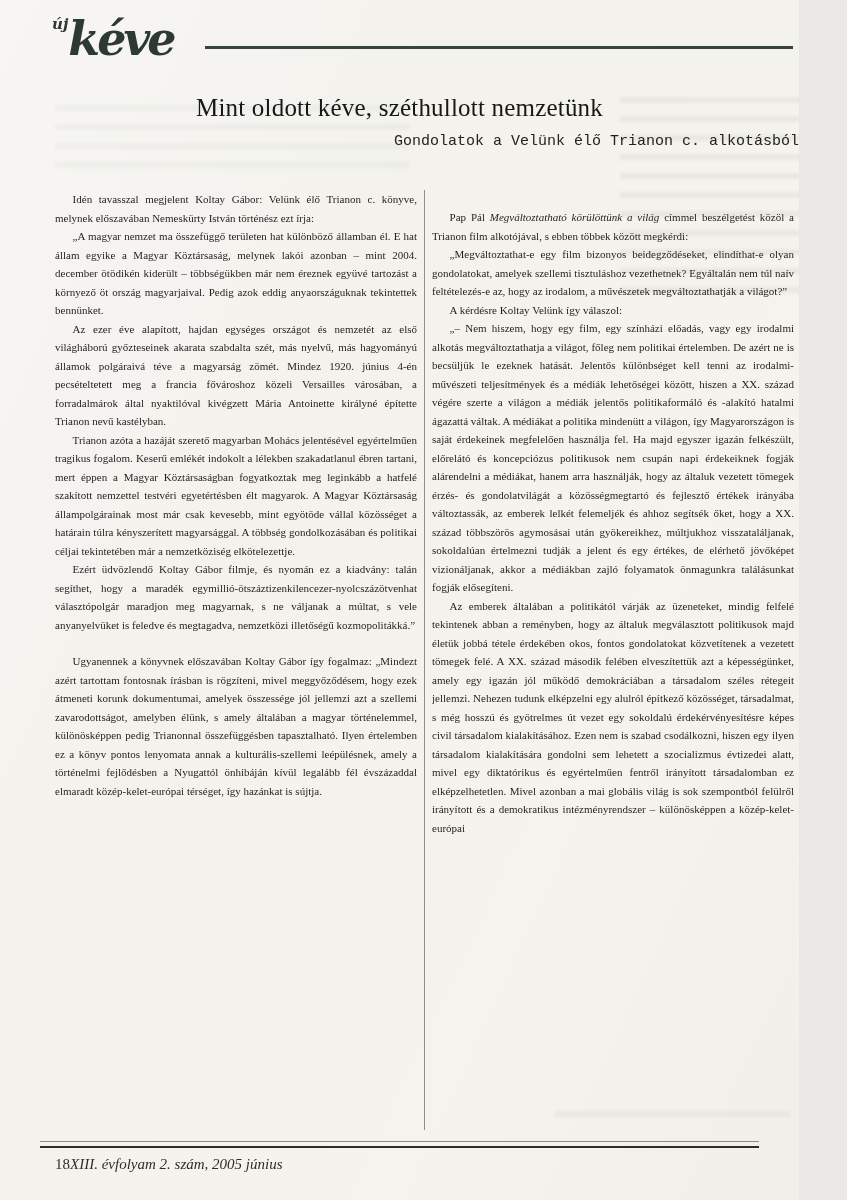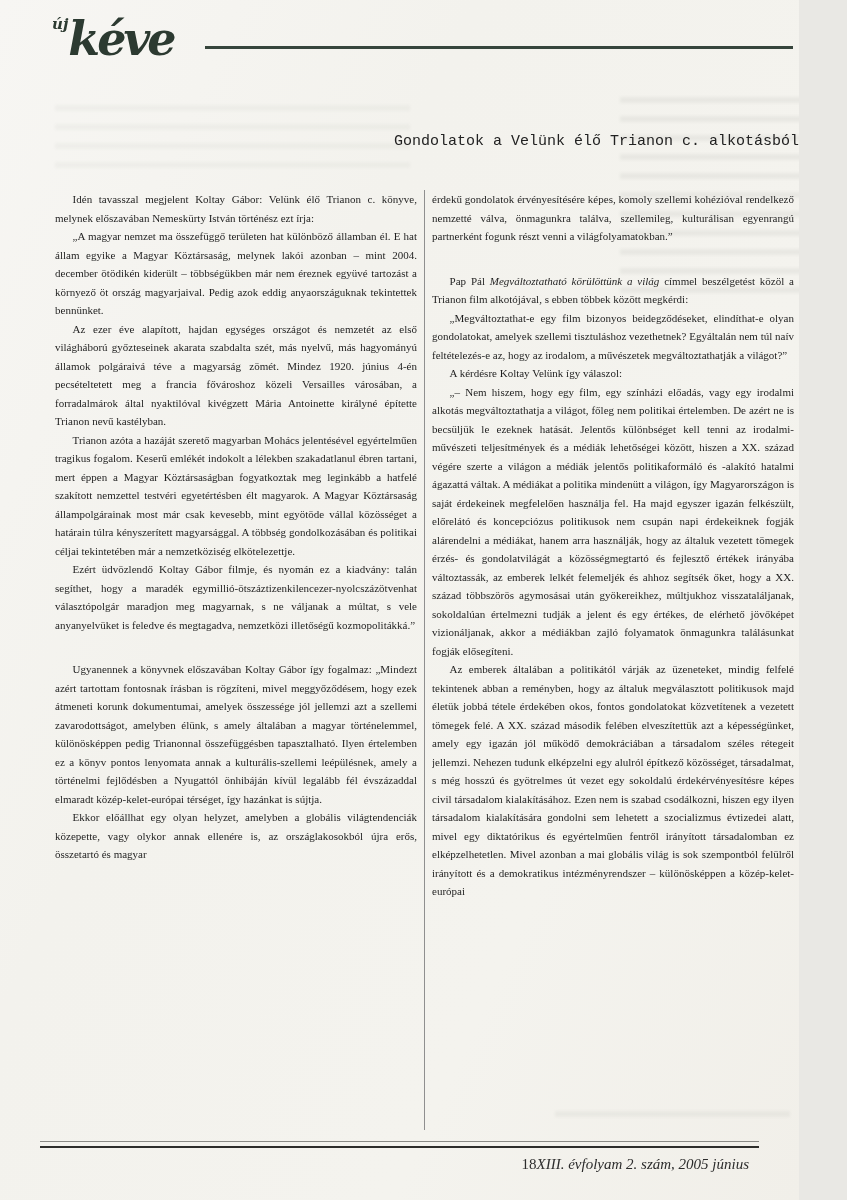--- a/index.html
+++ b/index.html
@@ -36,32 +36,32 @@
   }
   
   .columns{position:absolute;top:190px;left:55px;display:flex;}
   .col{
     width:362px;height:940px;overflow:hidden;
     text-align:justify;font-size:11px;line-height:18.5px;color:#1f1f1f;
     hyphens:auto;-webkit-hyphens:auto;
   }
   .col-divider{width:1px;height:940px;background:#8f8f8f;margin:0 7px;}
   .col p{margin:0;}
-  .col p.gap{margin-top:26px;}
+  .col p.gap{margin-top:18px;}
   .para{text-indent:1.6em;}
   .para.noindent{text-indent:0;}
   .it{font-style:italic;}
   
   .footer-rule{
     position:absolute;top:1141px;left:40px;right:40px;height:4px;
     border-top:1.5px solid #8a8a86;border-bottom:2.5px solid #2d2d2b;
   }
   .footer-row{
     position:absolute;top:1156px;left:55px;right:50px;
-    display:flex;justify-content:flex-end;align-items:baseline;
+    display:flex;justify-content:flex-start;align-items:baseline;
   }
   .page-number{font-size:15px;color:#2c2c2c;}
   .issue-info{font-size:15px;font-style:italic;color:#2c2c2c;}
   
   .bleed{
     position:absolute;pointer-events:none;filter:blur(1.6px);
     background:repeating-linear-gradient(180deg,transparent 0 5px,#7d8279 5px 11px,transparent 11px 19px);
   }
   .bleed-tr{left:620px;top:92px;width:212px;height:205px;opacity:.09;}
   .bleed-tl{left:55px;top:100px;width:355px;height:78px;opacity:.055;}
@@ -76,35 +76,34 @@
   <div class="bleed bleed-tr"></div>
   <div class="bleed bleed-br"></div>
 
   <header>
     <div class="masthead">
       <span class="logo-prefix">új</span><span class="logo-name">kéve</span>
     </div>
     <div class="logo-rule"></div>
   </header>
 
+  <h1 class="title">Mint oldott kéve, széthullott nemzetünk</h1>
   <h2 class="subtitle">Gondolatok a Velünk élő Trianon c. alkotásból</h2>
 
   <main class="columns">
     <section class="col">
         <p class="para"><span>Idén tavasszal megjelent Koltay Gábor: Velünk élő Trianon c. könyve, melynek előszavában Nemeskürty István történész ezt írja:</span></p>
         <p class="para"><span>„A magyar nemzet ma összefüggő területen hat különböző államban él. E hat állam egyike a Magyar Köztársaság, melynek lakói azonban – mint 2004. december ötödikén kiderült – többségükben már nem éreznek együvé tartozást a környező öt ország magyarjaival. Pedig azok eddig anyaországuknak tekintettek bennünket.</span></p>
         <p class="para"><span>Az ezer éve alapított, hajdan egységes országot és nemzetét az első világháború győzteseinek akarata szabdalta szét, más nyelvű, más hagyományú államok polgáraivá téve a magyarság zömét. Mindez 1920. június 4-én pecsételtetett meg a francia fővároshoz közeli Versailles városában, a forradalmárok által nyaktilóval kivégzett Mária Antoinette királyné építette Trianon nevű kastélyban.</span></p>
         <p class="para"><span>Trianon azóta a hazáját szerető magyarban Mohács jelentésével egyértelműen tragikus fogalom. Keserű emlékét indokolt a lélekben szakadatlanul ébren tartani, mert éppen a Magyar Köztársaságban fogyatkoztak meg leginkább a hatfelé szakított nemzettel testvéri egyetértésben élt magyarok. A Magyar Köztársaság állampolgárainak most már csak kevesebb, mint egyötöde vállal közösséget a határain túlra kényszerített magyarsággal. A többség gondolkozásában és politikai céljai tekintetében már a nemzetköziség elkötelezettje.</span></p>
         <p class="para"><span>Ezért üdvözlendő Koltay Gábor filmje, és nyomán ez a kiadvány: talán segíthet, hogy a maradék egymillió-ötszáztizenkilencezer-nyolcszázötvenhat választópolgár maradjon meg magyarnak, s ne váljanak a múltat, s vele anyanyelvüket is feledve és megtagadva, nemzetközi illetőségű kozmopolitákká.”</span></p>
         <p class="para gap"><span>Ugyanennek a könyvnek előszavában Koltay Gábor így fogalmaz: „Mindezt azért tartottam fontosnak írásban is rögzíteni, mivel meggyőződésem, hogy ezek átmeneti korunk dokumentumai, amelyek összessége jól jellemzi azt a szellemi zavarodottságot, amelyben élünk, s amely általában a magyar történelemmel, különösképpen pedig Trianonnal összefüggésben tapasztalható. Ilyen értelemben ez a könyv pontos lenyomata annak a kulturális-szellemi leépülésnek, amely a történelmi fejlődésben a Nyugattól önhibáján kívül legalább fél évszázaddal elmaradt közép-kelet-európai térséget, így hazánkat is sújtja.</span></p>
-        <p class="para"><span>Ekkor előállhat egy olyan helyzet, amelyben a globális világtendenciák közepette, vagy olykor annak ellenére is, az országlakosokból újra erős, összetartó és magyar</span></p>
       </section>
     <div class="col-divider"></div>
     <section class="col">
-        <p class="para noindent"><span>érdekű gondolatok érvényesítésére képes, komoly szellemi kohézióval rendelkező nemzetté válva, önmagunkra találva, szellemileg, kulturálisan egyenrangú partnerként fogunk részt venni a világfolyamatokban.”</span></p>
         <p class="para gap"><span>Pap Pál </span><span class="it">Megváltoztatható körülöttünk a világ</span><span> címmel beszélgetést közöl a Trianon film alkotójával, s ebben többek között megkérdi:</span></p>
         <p class="para"><span>„Megváltoztathat-e egy film bizonyos beidegződéseket, elindíthat-e olyan gondolatokat, amelyek szellemi tisztuláshoz vezethetnek? Egyáltalán nem túl naív feltételezés-e az, hogy az irodalom, a művészetek megváltoztathatják a világot?”</span></p>
         <p class="para"><span>A kérdésre Koltay Velünk így válaszol:</span></p>
         <p class="para"><span>„– Nem hiszem, hogy egy film, egy színházi előadás, vagy egy irodalmi alkotás megváltoztathatja a világot, főleg nem politikai értelemben. De azért ne is becsüljük le ezeknek hatását. Jelentős különbséget kell tenni az irodalmi-művészeti teljesítmények és a médiák lehetőségei között, hiszen a XX. század végére szerte a világon a médiák jelentős politikaformáló és -alakító hatalmi ágazattá váltak. A médiákat a politika mindenütt a világon, így Magyarországon is saját érdekeinek megfelelően használja fel. Ha majd egyszer igazán felkészült, előrelátó és koncepciózus politikusok nem csupán napi érdekeiknek fogják alárendelni a médiákat, hanem arra használják, hogy az általuk vezetett tömegek érzés- és gondolatvilágát a közösségmegtartó és fejlesztő értékek irányába változtassák, az emberek lelkét felemeljék és ahhoz segítsék őket, hogy a XX. század többszörös agymosásai után gyökereikhez, múltjukhoz visszataláljanak, sokoldalúan értelmezni tudják a jelent és egy értékes, de elérhető jövőképet vizionáljanak, akkor a médiákban zajló folyamatok önmagunkra találásunkat fogják elősegíteni.</span></p>
         <p class="para"><span>Az emberek általában a politikától várják az üzeneteket, mindig felfelé tekintenek abban a reményben, hogy az általuk megválasztott politikusok majd életük jobbá tétele érdekében okos, fontos gondolatokat közvetítenek a vezetett tömegek felé. A XX. század második felében elveszítettük azt a képességünket, amely egy igazán jól működő demokráciában a társadalom széles rétegeit jellemzi. Nehezen tudunk elképzelni egy alulról építkező közösséget, társadalmat, s még hosszú és gyötrelmes út vezet egy sokoldalú érdekérvényesítésre képes civil társadalom kialakításához. Ezen nem is szabad csodálkozni, hiszen egy ilyen társadalom kialakítására gondolni sem lehetett a szocializmus évtizedei alatt, mivel egy diktatórikus és egyértelműen fentről irányított társadalomban ez elképzelhetetlen. Mivel azonban a mai globális világ is sok szempontból felülről irányított és a demokratikus intézményrendszer – különösképpen a közép-kelet-európai</span></p>
       </section>
   </main>
 
   <footer>
     <div class="footer-rule"></div>

